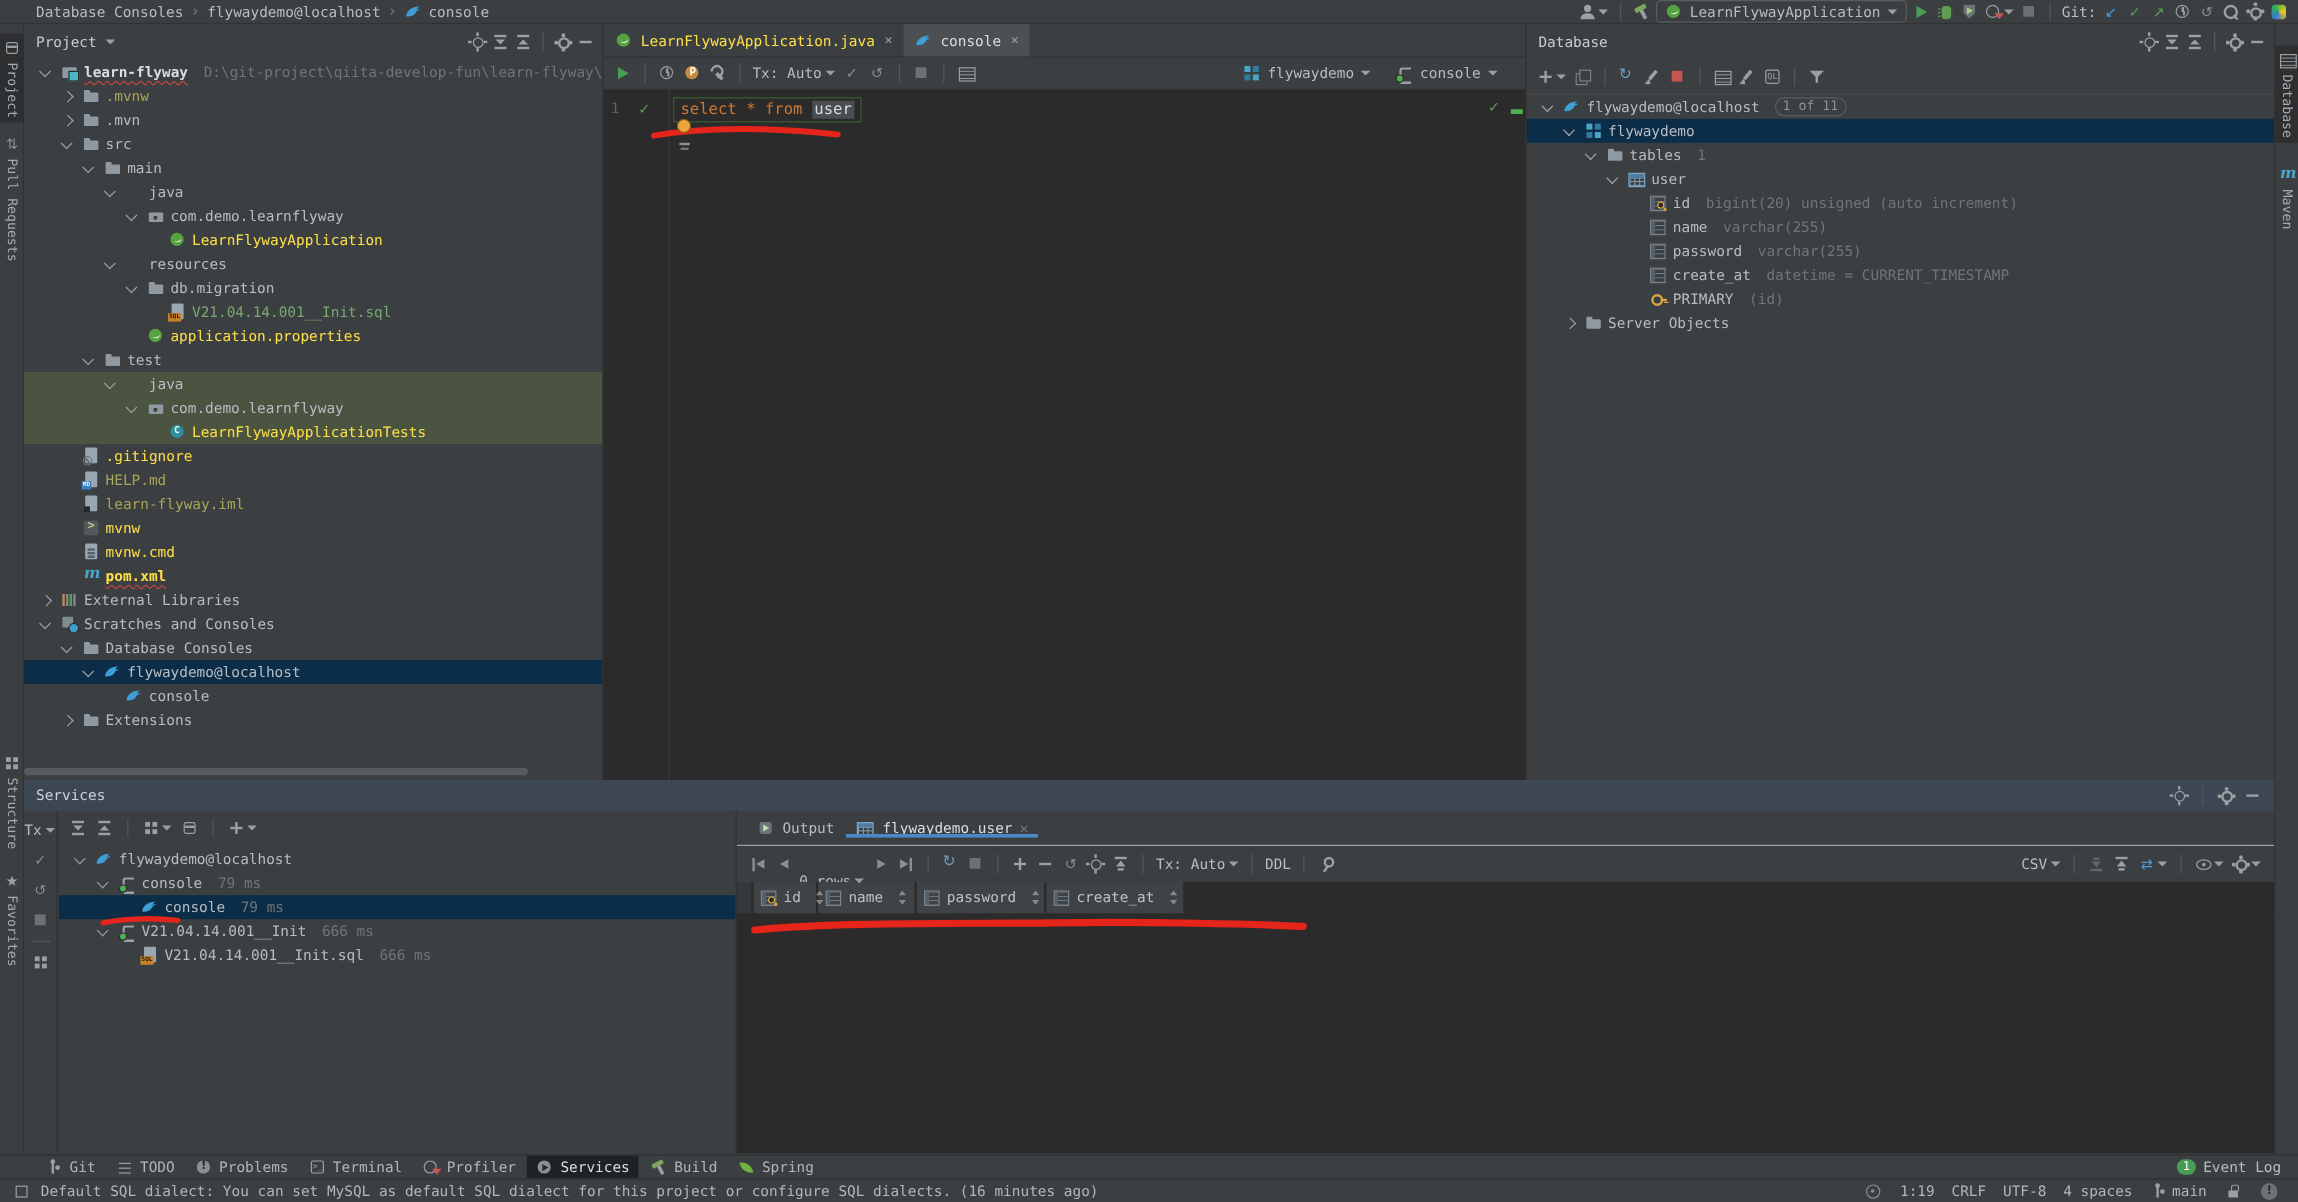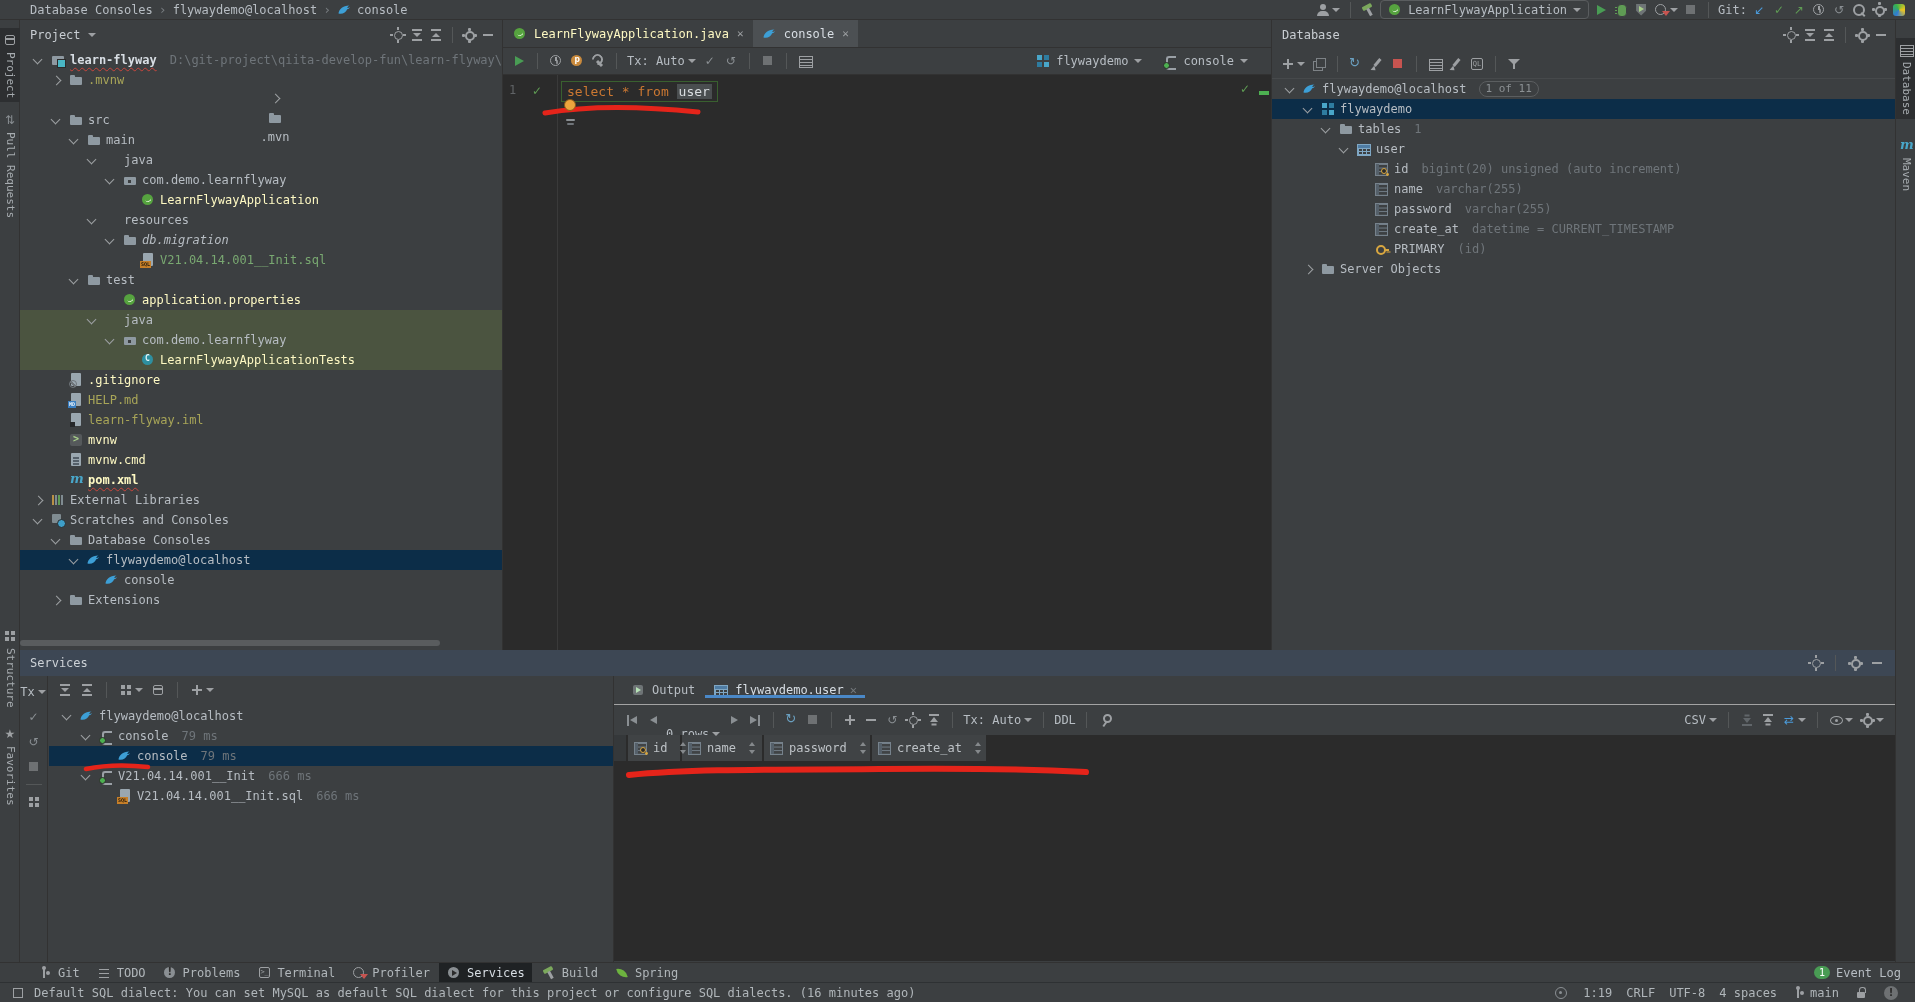--- a/index.html
+++ b/index.html
@@ -7,21 +7,21 @@
        font:12px "DejaVu Sans Mono",monospace;color:#b7bdc3;-webkit-font-smoothing:antialiased;}
   .abs{position:absolute;}
   .panel{position:absolute;background:#3c3f41;}
   .row-flex{display:flex;align-items:center;}
   .sep{width:1px;height:16px;background:#545758;margin:0 5px;flex:none;}
   .spacer{flex:1;}
   .dim{color:#74797d;}
   .lbl{white-space:nowrap;}
   .meta{color:#6f757a;margin-left:9px;white-space:nowrap;}
   .badge{border:1px solid #5b5e60;color:#8c9194;border-radius:8px;padding:0 6px;margin-left:8px;font-size:11px;line-height:14px;}
-  .red{color:#fef9c3}.green{color:#79a871}.olive{color:#a8a558}
+  .red{color:#fde047}.green{color:#79a871}.olive{color:#a8a558}
   .boldw{font-weight:bold;color:#d8dee4}
   .wavy{text-decoration:underline wavy #c8453d 1px;text-underline-offset:3px;}
   .kw{color:#cc7832}
   .idhl{color:#d9dde0;background:#4a4e50;padding:0 2px;}
 
   
   .ic{position:relative;display:inline-block;width:16px;height:16px;flex:none;vertical-align:middle;}
   .g{display:inline-flex;align-items:center;justify-content:center;width:16px;height:16px;flex:none;
      font-family:"DejaVu Sans",sans-serif;font-size:12px;color:#9da0a3;}
   .c-green{color:#5f9c54}.c-blue{color:#4b9ad9}.c-grey{color:#8a8f93}
@@ -355,21 +355,21 @@
         <span class="ic ic-chev-down"></span>
         <span class="ic ic-folder-project"></span>
         <span class="lbl boldw wavy">learn-flyway</span>
         <span class="meta">D:\git-project\qiita-develop-fun\learn-flyway\le</span>
       </div>
       <div class="trow" style="padding-left: 28px;">
         <span class="ic ic-chev-right"></span>
         <span class="ic ic-folder"></span>
         <span class="lbl olive">.mvnw</span>
       </div>
-      <div class="trow" style="padding-left: 28px; flex-direction: column;">
+      <div class="trow" style="padding-left: 28px;">
         <span class="ic ic-chev-right"></span>
         <span class="ic ic-folder"></span>
         <span class="lbl ">.mvn</span>
       </div>
       <div class="trow" style="padding-left: 28px;">
         <span class="ic ic-chev-down"></span>
         <span class="ic ic-folder"></span>
         <span class="lbl ">src</span>
       </div>
       <div class="trow" style="padding-left: 46px;">
@@ -390,39 +390,39 @@
       <div class="trow" style="padding-left: 100px;">
         <span class="ic"></span>
         <span class="ic ic-spring"></span>
         <span class="lbl red">LearnFlywayApplication</span>
       </div>
       <div class="trow" style="padding-left: 64px;">
         <span class="ic ic-chev-down"></span>
         <span class="ic ic-folder-resources"></span>
         <span class="lbl ">resources</span>
       </div>
-      <div class="trow" style="padding-left: 82px; font-style: italic;">
+      <div class="trow" style="padding-left: 82px;">
         <span class="ic ic-chev-down"></span>
         <span class="ic ic-folder"></span>
         <span class="lbl ">db.migration</span>
       </div>
       <div class="trow" style="padding-left: 100px;">
         <span class="ic"></span>
         <span class="ic ic-sql-file"></span>
         <span class="lbl green">V21.04.14.001__Init.sql</span>
       </div>
+      <div class="trow" style="padding-left: 82px;">
+        <span class="ic"></span>
+        <span class="ic ic-spring"></span>
+        <span class="lbl red">application.properties</span>
+      </div>
       <div class="trow" style="padding-left: 46px;">
         <span class="ic ic-chev-down"></span>
         <span class="ic ic-folder"></span>
         <span class="lbl ">test</span>
-      </div>
-      <div class="trow" style="padding-left: 82px;">
-        <span class="ic"></span>
-        <span class="ic ic-spring"></span>
-        <span class="lbl red">application.properties</span>
       </div>
       <div class="trow sel-green" style="padding-left: 64px;">
         <span class="ic ic-chev-down"></span>
         <span class="ic ic-folder-green"></span>
         <span class="lbl ">java</span>
       </div>
       <div class="trow sel-green" style="padding-left: 82px;">
         <span class="ic ic-chev-down"></span>
         <span class="ic ic-package"></span>
         <span class="lbl ">com.demo.learnflyway</span>

